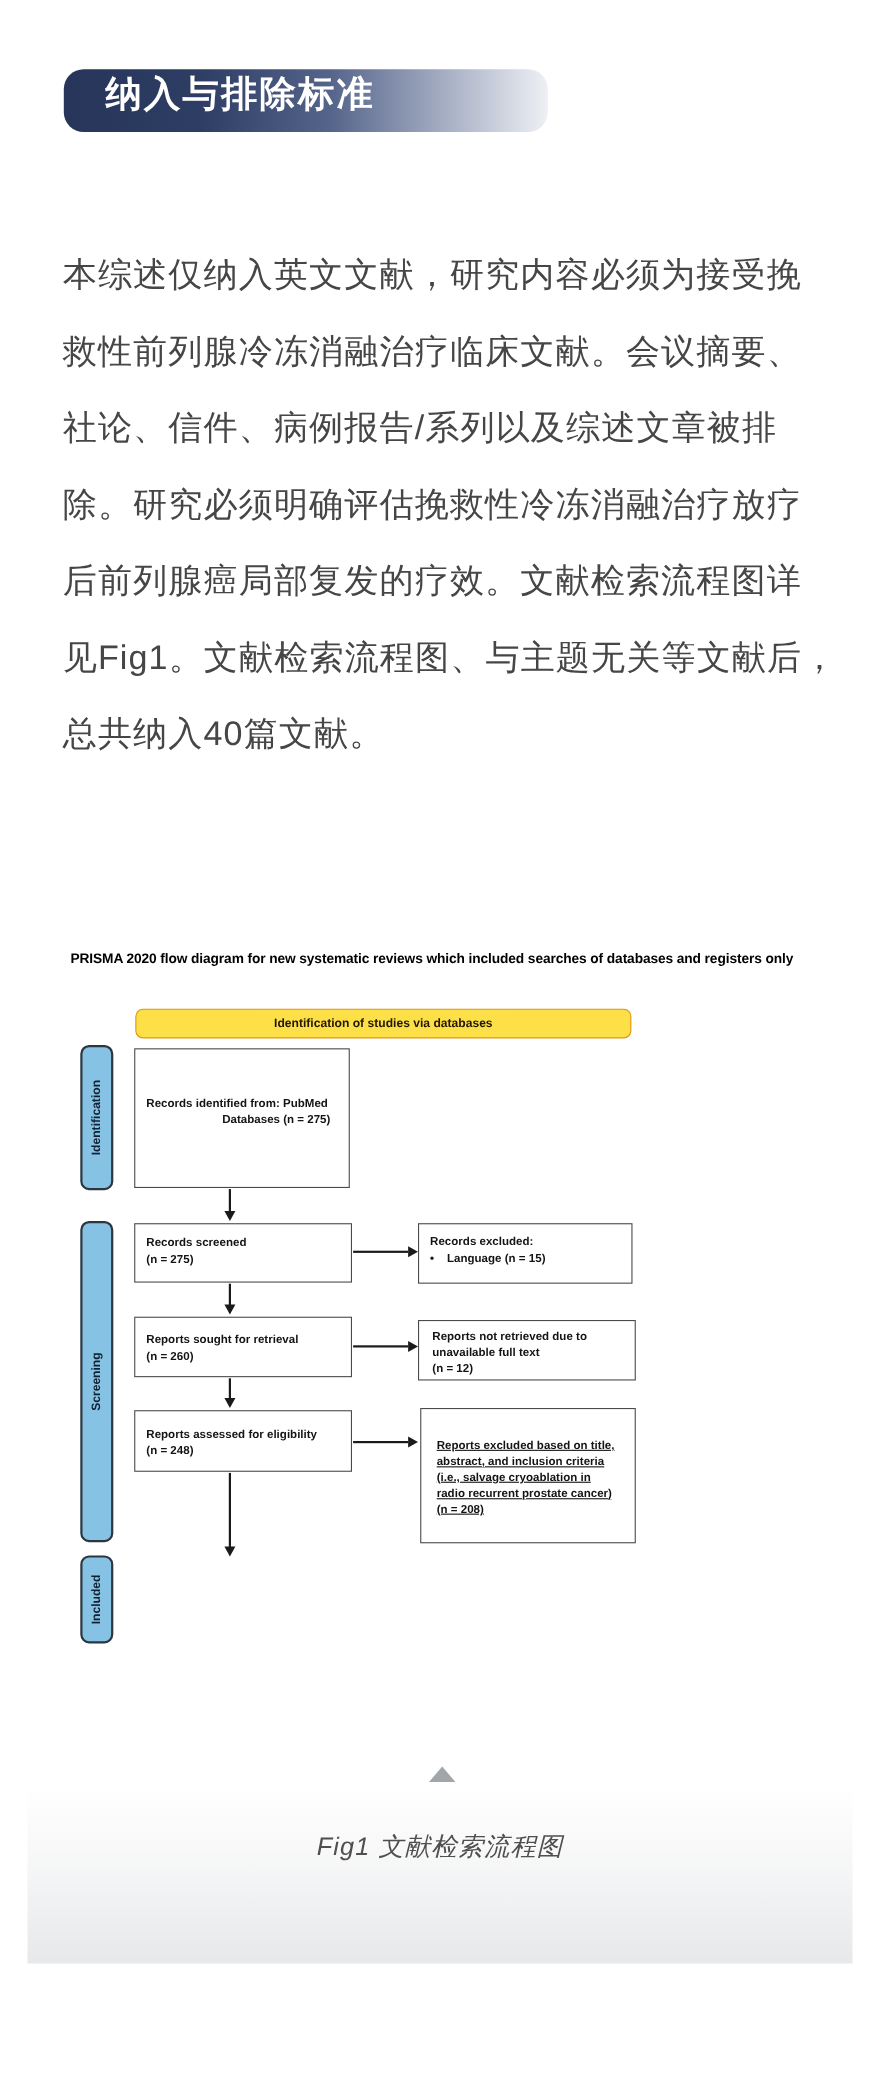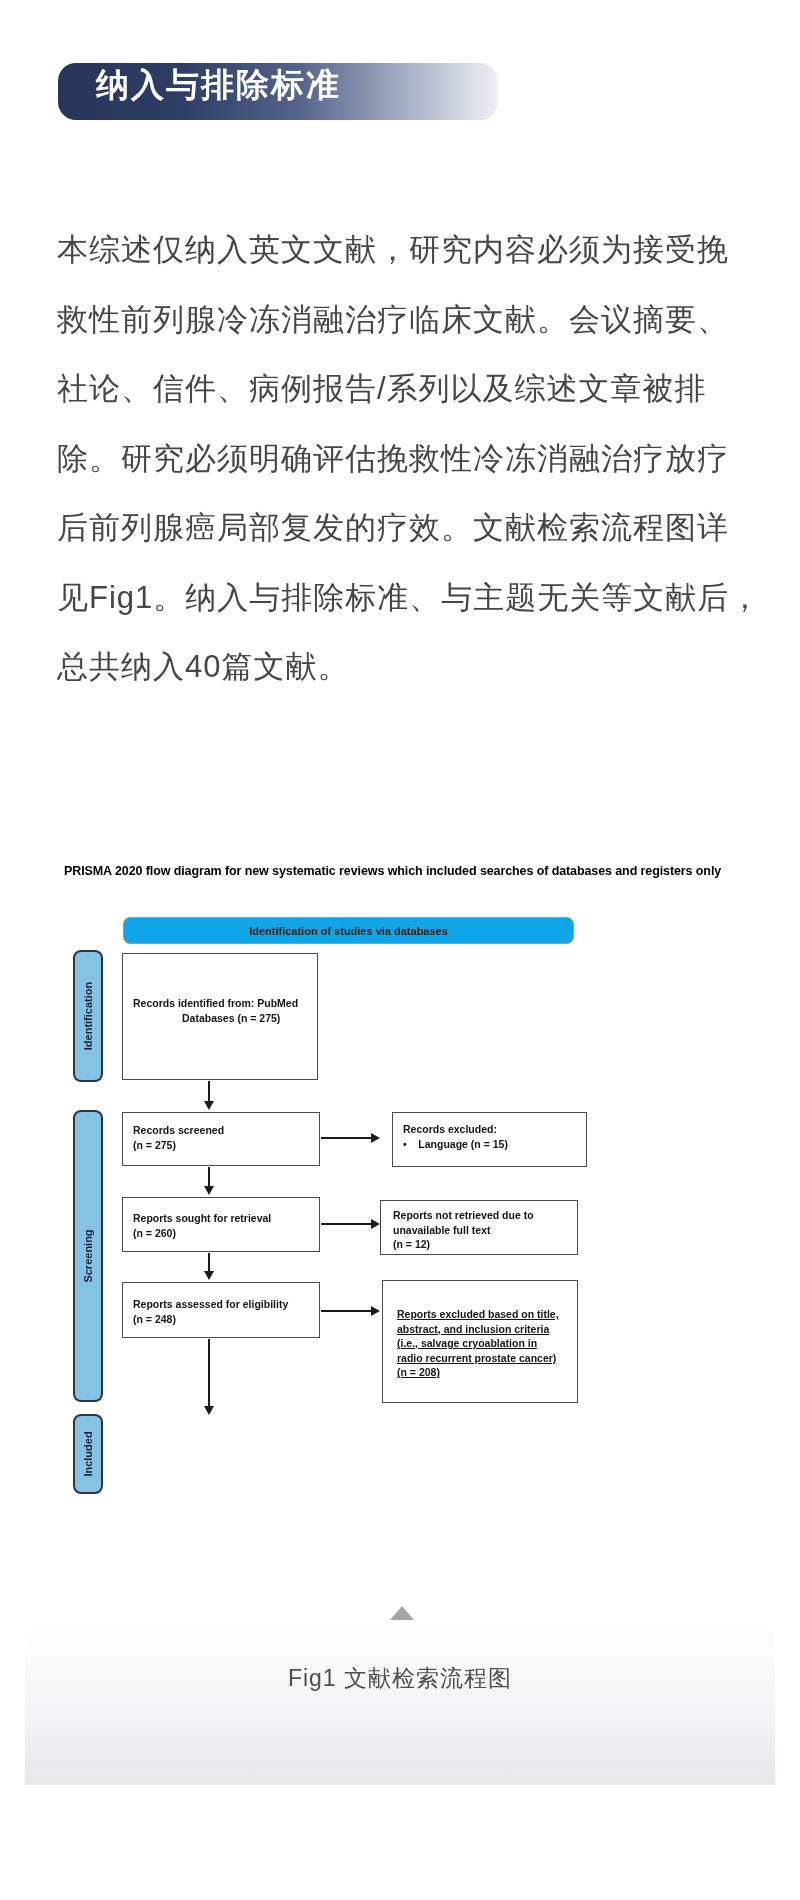--- a/index.html
+++ b/index.html
@@ -29,21 +29,21 @@
   .para .pline { height:69.5px; line-height:69.5px; white-space:pre; }
 
   
   .fig-title {
     position:absolute; left:64px; top:864px; width:690px;
     font-size:12.5px; font-weight:bold; color:#000; letter-spacing:-0.1px;
     white-space:nowrap;
   }
   .id-bar {
     position:absolute; left:123px; top:917px; width:451px; height:27px;
-    background:#0ea5e9; border:1px solid #dd9413; border-radius:7px;
+    background:#fde047; border:1px solid #dd9413; border-radius:7px;
     display:flex; align-items:center; justify-content:center;
     font-size:11px; font-weight:bold; color:#231800;
   }
   .sidebar {
     position:absolute; left:73px; width:30px;
     background:#85c2e4; border:2px solid #2a3640; border-radius:8px;
     display:flex; align-items:center; justify-content:center;
   }
   .sidebar span {
     transform:rotate(-90deg); white-space:nowrap;
@@ -52,23 +52,23 @@
   .sb-identification { top:950px; height:132px; }
   .sb-screening { top:1110px; height:292px; }
   .sb-included  { top:1414px; height:80px; }
 
   .fbox {
     position:absolute; background:#fff; border:1.5px solid #4a4a4a;
     font-size:10.5px; font-weight:bold; color:#141414; line-height:14.5px;
   }
   .fbox .ln { white-space:pre; }
   .bx1 { left:122px; top:953px;  width:196px; height:127px; padding:42px 8px 0 10px; }
-  .bx1 .ln2 { margin-left:12px;padding-left:37px; }
+  .bx1 .ln2 { margin-left:32px;padding-left:37px; }
   .bx2 { left:122px; top:1112px; width:198px; height:54px;  padding:10px 8px 0 10px; }
-  .bxA { left:392px; top:1112px; width:195px; height:55px;  padding:9px 8px 0 10px; }
+  .bxA { left:380px; top:1112px; width:195px; height:55px;  padding:9px 8px 0 10px; }
   .bx3 { left:122px; top:1197px; width:198px; height:55px;  padding:13px 8px 0 10px; }
   .bxB { left:380px; top:1200px; width:198px; height:55px;  padding:7px 8px 0 12px; }
   .bx4 { left:122px; top:1282px; width:198px; height:56px;  padding:14px 8px 0 10px; }
   .bxC { left:382px; top:1280px; width:196px; height:123px; padding:26px 8px 0 14px;text-decoration:underline; }
   .bx5 { left:119px; top:1417px; width:199px; height:76px;  padding:18px 8px 0 12px; }
 
   
   .vline { position:absolute; width:1.5px; background:#1a1a1a; left:208px; }
   .vhead {
     position:absolute; left:203.5px; width:0; height:0;
@@ -89,39 +89,39 @@
     border-bottom:14px solid #a2a5aa;
   }
 
   
   .fade-band {
     position:absolute; left:25px; top:1622px; width:750px; height:163px;
     background:linear-gradient(180deg, rgba(235,236,238,0) 0%, rgba(235,236,238,0.45) 45%, #e7e8ea 100%);
   }
   .caption {
     position:absolute; left:0; top:1663px; width:800px; text-align:center;
-    font-size:23px; color:#4f4f4f; letter-spacing:1px;
+    font-size:23px; color:#4f4f4f; letter-spacing:1px;font-style:italic;
   }
 </style>
 </head>
 <body>
 
 <div class="page">
 
   <div class="banner">
     <span class="t">纳入与排除标准</span>
   </div>
 
   <div class="para">
     <div class="pline">本综述仅纳入英文文献，研究内容必须为接受挽</div>
     <div class="pline">救性前列腺冷冻消融治疗临床文献。会议摘要、</div>
     <div class="pline">社论、信件、病例报告/系列以及综述文章被排</div>
     <div class="pline">除。研究必须明确评估挽救性冷冻消融治疗放疗</div>
     <div class="pline">后前列腺癌局部复发的疗效。文献检索流程图详</div>
-    <div class="pline">见Fig1。纳入与排除标准、与主题无关等文献后，</div>
+    <div class="pline">见Fig1。文献检索流程图、与主题无关等文献后，</div>
     <div class="pline">总共纳入40篇文献。</div>
   </div>
 
   <div class="fig-title">PRISMA 2020 flow diagram for new systematic reviews which included searches of databases and registers only</div>
 
   <div class="id-bar">Identification of studies via databases</div>
 
   <div class="sidebar sb-identification">
     <span>Identification</span>
   </div>

